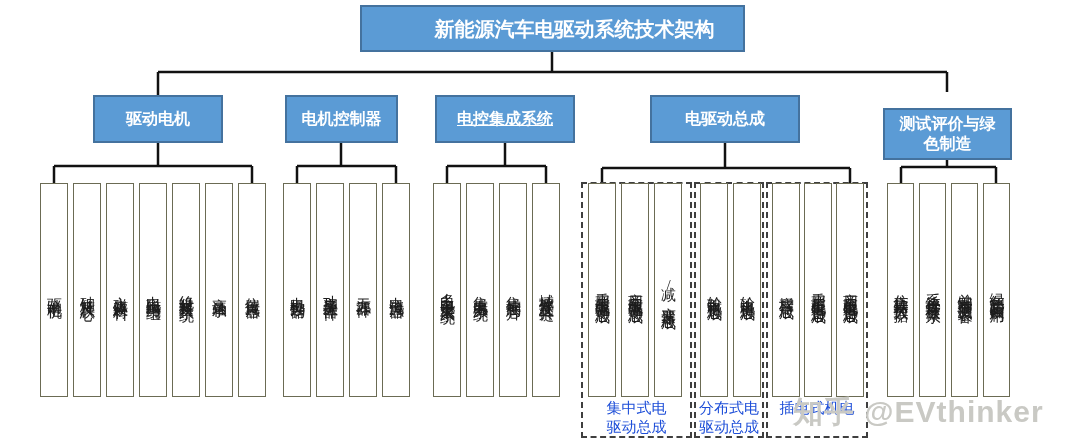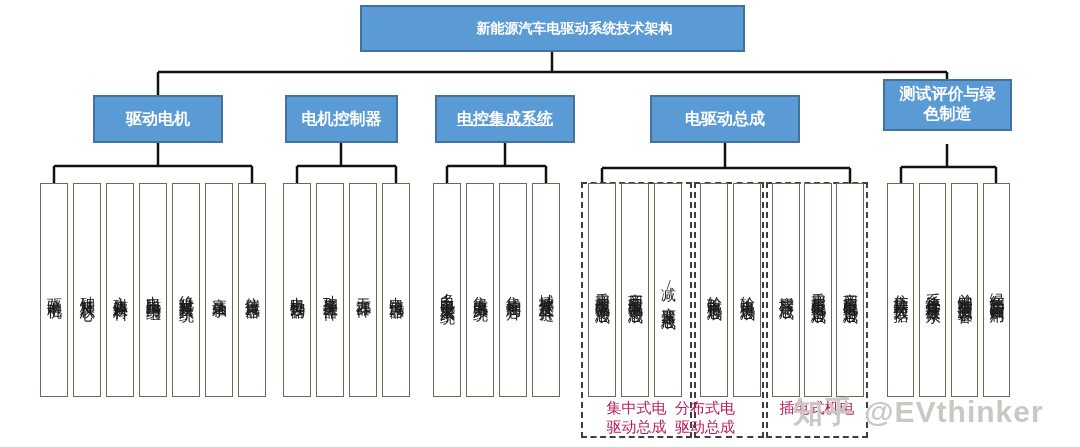--- a/index.html
+++ b/index.html
@@ -7,35 +7,35 @@
     position:relative;width:1080px;height:447px;background:#ffffff;overflow:hidden;
     font-family:"Liberation Serif","DejaVu Serif",serif;
   }
   svg.connectors{position:absolute;left:0;top:0;width:1080px;height:447px;pointer-events:none;}
   .node{
     position:absolute;box-sizing:border-box;
     background:#5b9bd5;border:2px solid #44729e;color:#ffffff;
     display:flex;align-items:center;justify-content:center;text-align:center;
     font-weight:bold;font-size:16px;line-height:20px;
   }
-  .node.root{font-size:14px;padding-left:44px;}
+  .node.root{font-size:20px;padding-left:44px;}
   .leaf{
     position:absolute;box-sizing:border-box;top:183px;height:214px;width:28px;
     background:#ffffff;border:1.5px solid #6b6b54;
     display:flex;align-items:center;justify-content:center;
     writing-mode:vertical-rl;text-orientation:upright;
     font-size:15px;letter-spacing:2px;color:#1c1c1c;line-height:1;
   }
   .leaf.n5{width:27px;}
   .dashed-group{
     position:absolute;box-sizing:border-box;top:182px;height:256px;
     border:2px dashed #3f3f3f;background:transparent;
   }
   .group-label{
-    position:absolute;top:399px;text-align:center;color:#be185d;
+    position:absolute;top:399px;text-align:center;color:#1d4ed8;
     font-size:15px;line-height:19px;
   }
   .group-label span{display:block;}
   .watermark{
     position:absolute;left:793px;top:392px;width:290px;
     font-family:"Liberation Sans","DejaVu Sans",sans-serif;
     font-size:30px;font-weight:bold;color:#c9c9c4;letter-spacing:1px;
     white-space:nowrap;
   }
 </style>
@@ -78,21 +78,21 @@
       <path d="M996 167 V183"></path>
     </g>
   </svg>
 
   <div class="node root" style="left:360px;top:5px;width:385px;height:47px;">新能源汽车电驱动系统技术架构</div>
 
   <div class="node" style="left:93px;top:95px;width:130px;height:48px;">驱动电机</div>
   <div class="node" style="left:285px;top:95px;width:113px;height:48px;">电机控制器</div>
   <div class="node" style="left:435px;top:95px;width:140px;height:48px;text-decoration:underline;">电控集成系统</div>
   <div class="node" style="left:650px;top:95px;width:150px;height:48px;">电驱动总成</div>
-  <div class="node" style="left:883px;top:79px;width:129px;height:52px;padding:0 14px;font-family:Liberation Mono, monospace;">测试评价与绿色制造</div>
+  <div class="node" style="left:883px;top:108px;width:129px;height:52px;padding:0 14px;">测试评价与绿色制造</div>
 
   <div class="leaf" style="left:40px;">驱动电机</div>
   <div class="leaf" style="left:73px;">硅钢片及铁心</div>
   <div class="leaf" style="left:106px;">永磁体及材料</div>
   <div class="leaf" style="left:139px;">电磁线与绕组</div>
   <div class="leaf" style="left:172px;">绝缘材料及系统</div>
   <div class="leaf" style="left:205px;">高速轴承</div>
   <div class="leaf" style="left:238px;">位置传感器</div>
 
   <div class="leaf" style="left:283px;">电机控制器</div>
@@ -115,21 +115,21 @@
   <div class="leaf" style="left:700px;">轮毂电机总成</div>
   <div class="leaf" style="left:733px;">轮边电机总成</div>
   <div class="leaf" style="left:772px;">增程器总成</div>
   <div class="leaf" style="left:804px;">乘用车机电耦合总成</div>
   <div class="leaf" style="left:836px;">商用车机电耦合总成</div>
 
   <div class="group-label" style="left:581px;width:111px;">
     <span>集中式电</span>
     <span>驱动总成</span>
   </div>
-  <div class="group-label" style="left:670px;width:70px;">
+  <div class="group-label" style="left:694px;width:70px;">
     <span>分布式电</span>
     <span>驱动总成</span>
   </div>
   <div class="group-label" style="left:766px;width:102px;">
     <span>插电式机电</span>
   </div>
 
   <div class="leaf n5" style="left:887px;">仿真软件与大数据</div>
   <div class="leaf n5" style="left:919px;">系统评价与标准体系</div>
   <div class="leaf n5" style="left:951px;">关键制造与测试装备</div>

